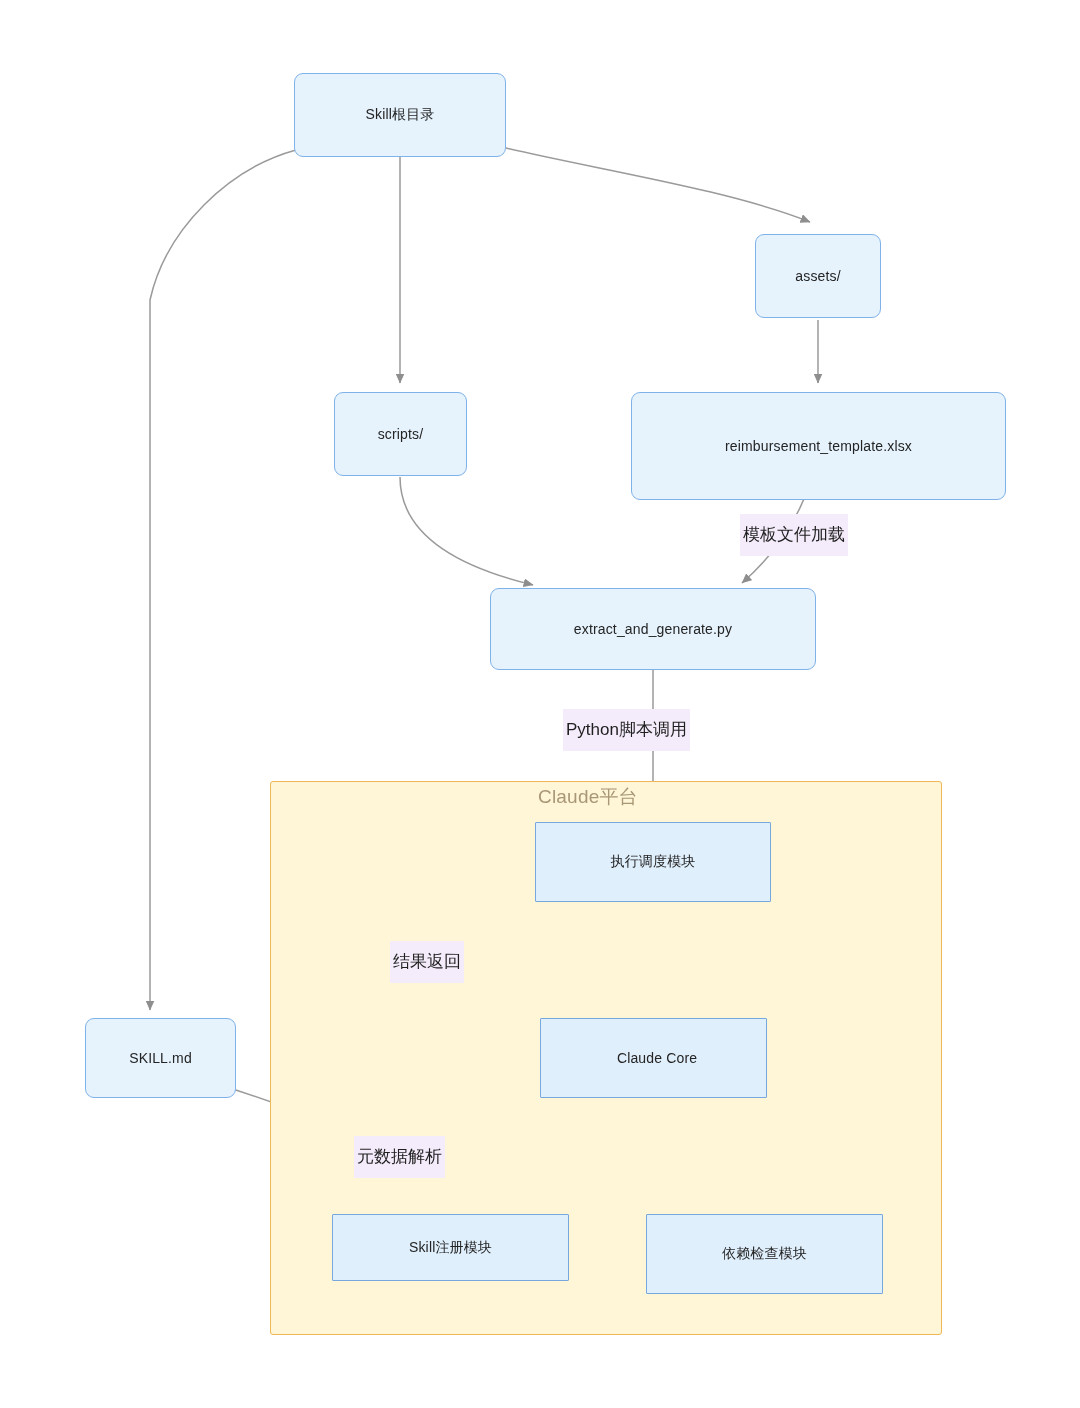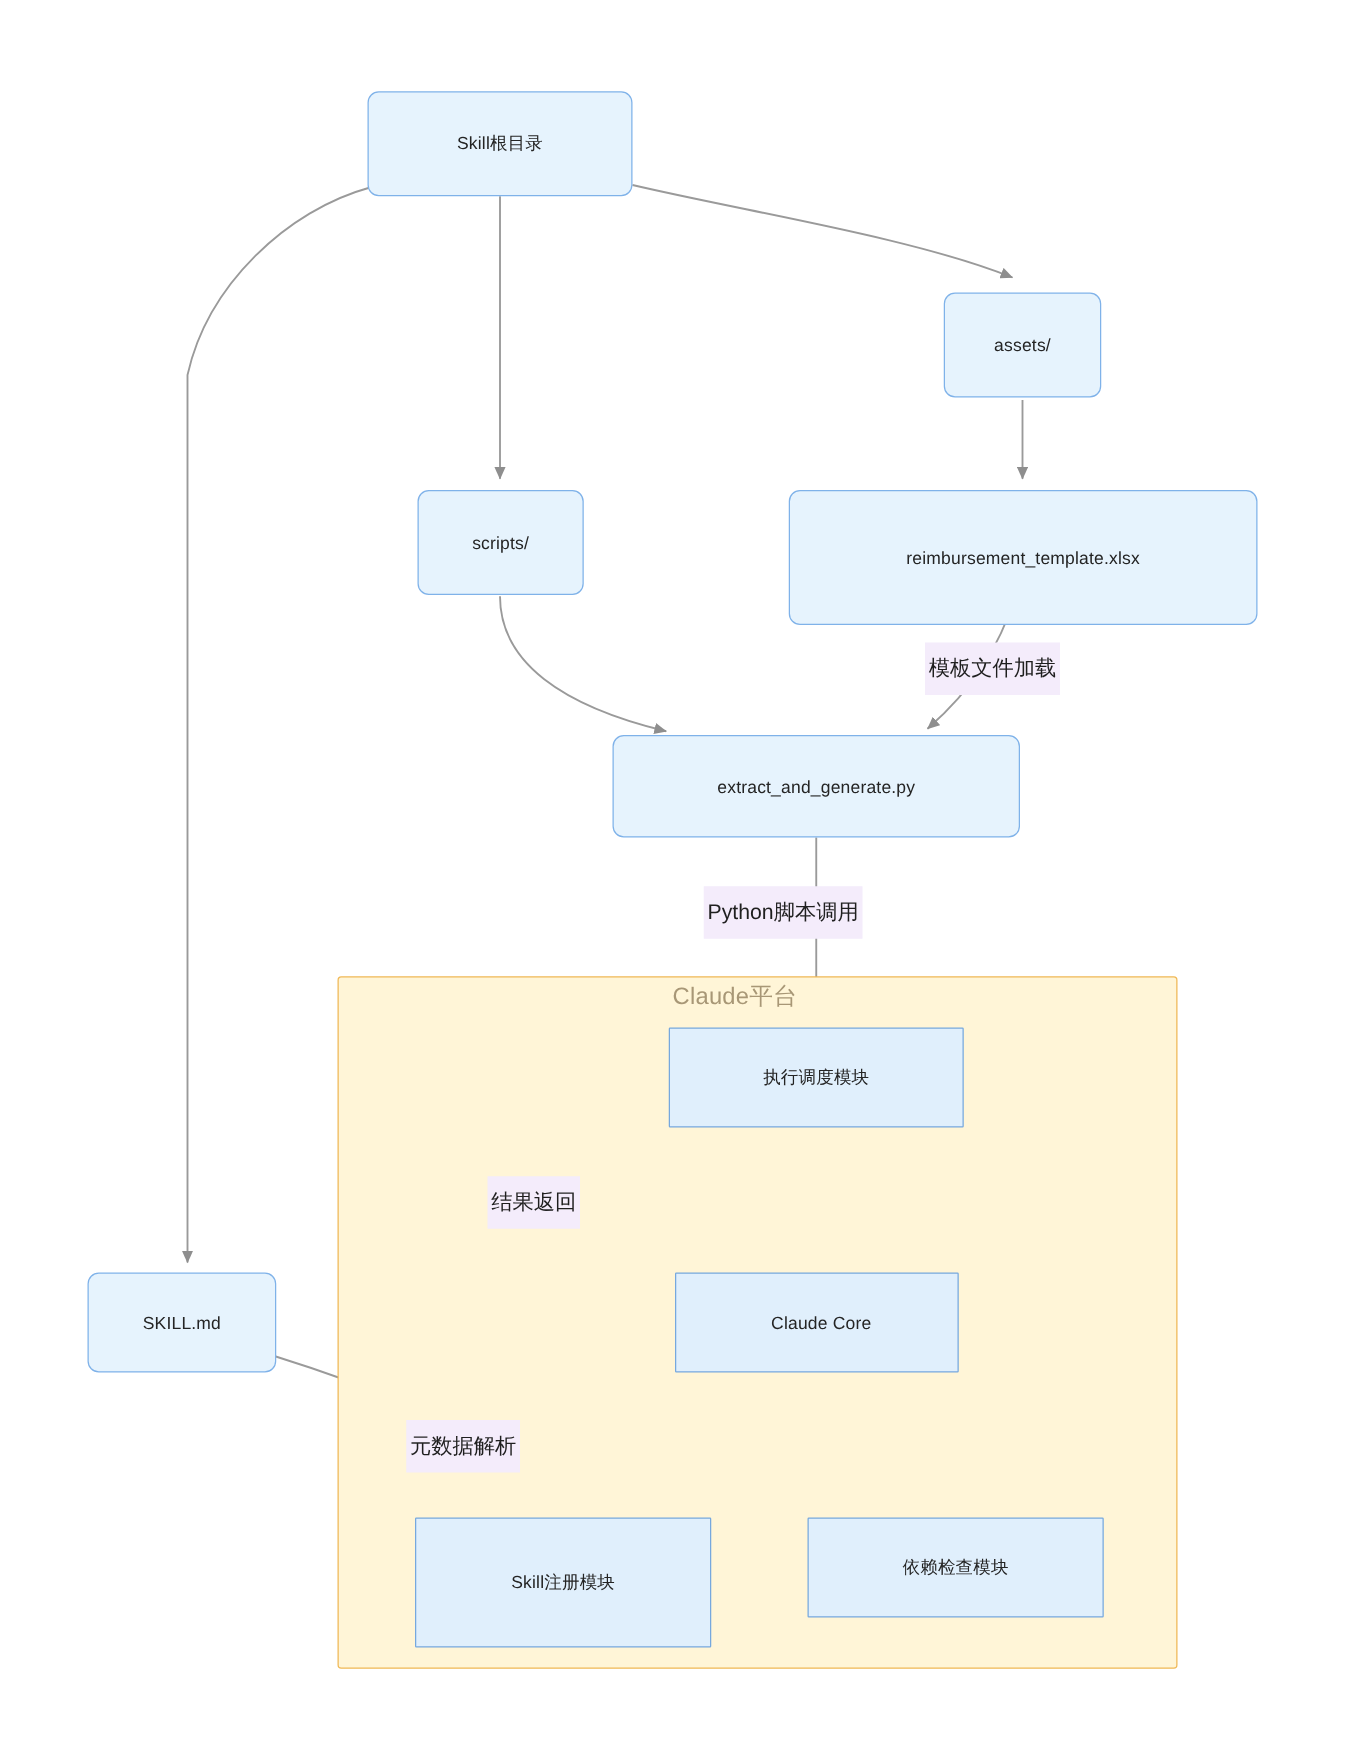--- a/index.html
+++ b/index.html
@@ -142,42 +142,42 @@
   </div>
 
   <div class="node outer rounded" style="left:631px; top:392px; width:375px; height:108px;">
     <span>reimbursement_template.xlsx</span>
   </div>
 
   <div class="node outer rounded" style="left:490px; top:588px; width:326px; height:82px;">
     <span>extract_and_generate.py</span>
   </div>
 
-  <div class="node outer rounded" style="left:70px; top:1018px; width:151px; height:80px;">
+  <div class="node outer rounded" style="left:85px; top:1018px; width:151px; height:80px;">
     <span>SKILL.md</span>
   </div>
 
   <div class="node inner square" style="left:535px; top:822px; width:236px; height:80px;">
     <span>执行调度模块</span>
   </div>
 
   <div class="node inner square" style="left:540px; top:1018px; width:227px; height:80px;padding-left:17px;">
     <span>Claude Core</span>
   </div>
 
-  <div class="node inner square" style="left:332px; top:1214px; width:237px; height:104px;">
+  <div class="node inner square" style="left:332px; top:1214px; width:237px; height:67px;">
     <span>Skill注册模块</span>
   </div>
 
   <div class="node inner square" style="left:646px; top:1214px; width:237px; height:80px;">
     <span>依赖检查模块</span>
   </div>
 
   <div class="edge-label" style="left:740px; top:514px;">模板文件加载</div>
 
   <div class="edge-label" style="left:563px; top:709px;">Python脚本调用</div>
 
   <div class="edge-label" style="left:390px; top:941px;">结果返回</div>
 
-  <div class="edge-label" style="left:325px; top:1136px;text-align:center;">元数据解析</div>
+  <div class="edge-label" style="left:354px; top:1136px;text-align:center;">元数据解析</div>
 
 
 </div>
 
 </body></html>

